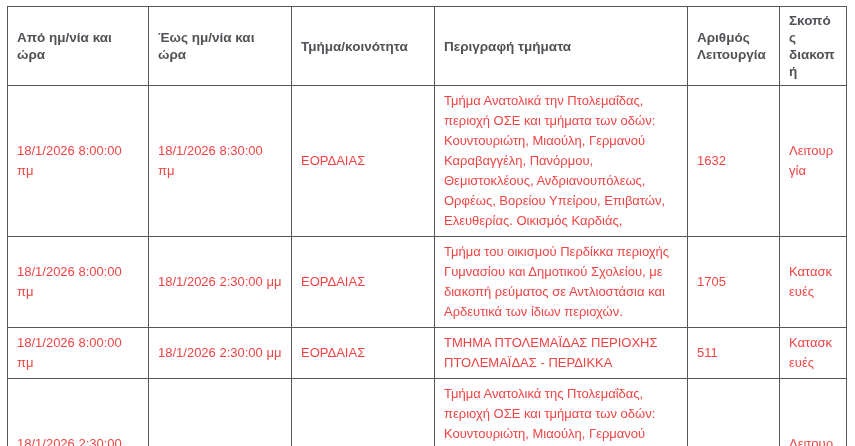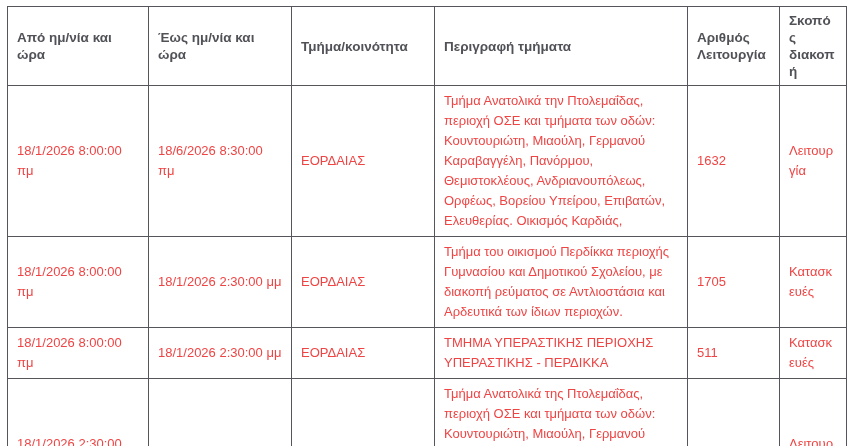--- a/index.html
+++ b/index.html
@@ -65,39 +65,39 @@
         <th>Έως ημ/νία και ώρα</th>
         <th>Τμήμα/κοινότητα</th>
         <th>Περιγραφή τμήματα</th>
         <th>Αριθμός Λειτουργία</th>
         <th>Σκοπός διακοπή</th>
       </tr>
     </thead>
     <tbody>
       <tr class="row-tall">
         <td>18/1/2026 8:00:00 πμ</td>
-        <td>18/6/2026 8:30:00 πμ</td>
+        <td>18/1/2026 8:30:00 πμ</td>
         <td>ΕΟΡΔΑΙΑΣ</td>
         <td>Τμήμα Ανατολικά την Πτολεμαΐδας, περιοχή ΟΣΕ και τμήματα των οδών: Κουντουριώτη, Μιαούλη, Γερμανού Καραβαγγέλη, Πανόρμου, Θεμιστοκλέους, Ανδριανουπόλεως, Ορφέως, Βορείου Υπείρου, Επιβατών, Ελευθερίας. Οικισμός Καρδιάς,</td>
         <td>1632</td>
         <td>Λειτουργία</td>
       </tr>
       <tr class="row-medium">
         <td>18/1/2026 8:00:00 πμ</td>
         <td>18/1/2026 2:30:00 μμ</td>
         <td>ΕΟΡΔΑΙΑΣ</td>
         <td>Τμήμα του οικισμού Περδίκκα περιοχής Γυμνασίου και Δημοτικού Σχολείου, με διακοπή ρεύματος σε Αντλιοστάσια και Αρδευτικά των ίδιων περιοχών.</td>
         <td>1705</td>
         <td>Κατασκευές</td>
       </tr>
       <tr class="row-short">
         <td>18/1/2026 8:00:00 πμ</td>
         <td>18/1/2026 2:30:00 μμ</td>
         <td>ΕΟΡΔΑΙΑΣ</td>
-        <td>ΤΜΗΜΑ ΥΠΕΡΑΣΤΙΚΗΣ ΠΕΡΙΟΧΗΣ ΥΠΕΡΑΣΤΙΚΗΣ - ΠΕΡΔΙΚΚΑ</td>
+        <td>ΤΜΗΜΑ ΠΤΟΛΕΜΑΪΔΑΣ ΠΕΡΙΟΧΗΣ ΠΤΟΛΕΜΑΪΔΑΣ - ΠΕΡΔΙΚΚΑ</td>
         <td>511</td>
         <td>Κατασκευές</td>
       </tr>
       <tr class="row-tall2">
         <td>18/1/2026 2:30:00 μμ</td>
         <td>18/1/2026 3:00:00 μμ</td>
         <td>ΕΟΡΔΑΙΑΣ</td>
         <td>Τμήμα Ανατολικά της Πτολεμαΐδας, περιοχή ΟΣΕ και τμήματα των οδών: Κουντουριώτη, Μιαούλη, Γερμανού Καραβαγγέλη, Πανόρμου, Θεμιστοκλέους, Ανδριανουπόλεως, Ορφέως, Βορείου Υπείρου, Επιβατών, Ελευθερίας. Οικισμός Καρδιάς,</td>
         <td>1632</td>
         <td>Λειτουργία</td>

